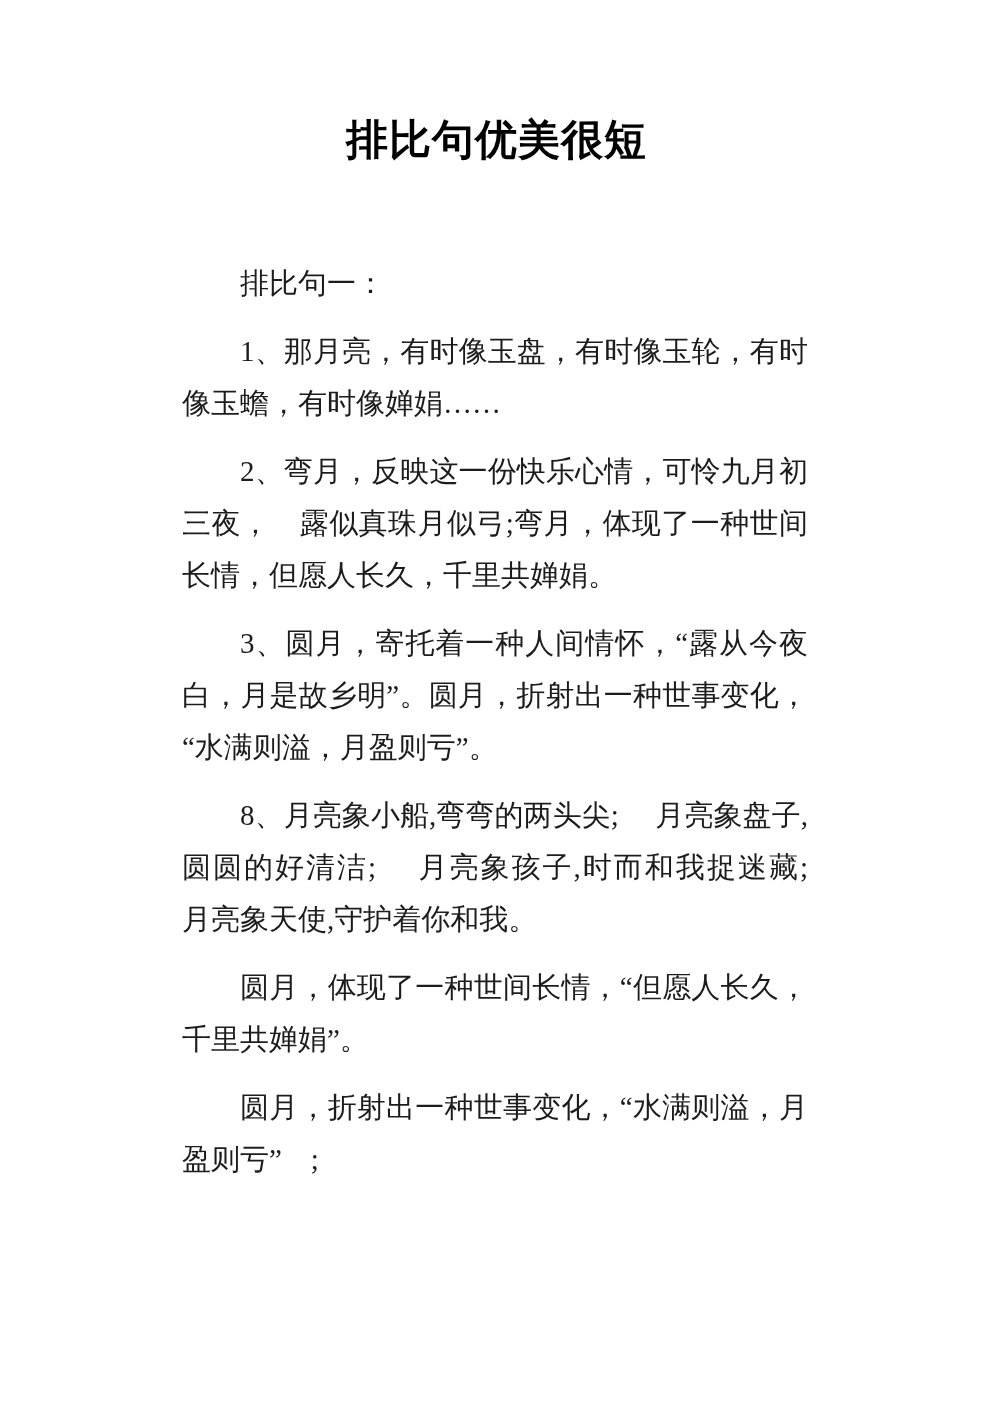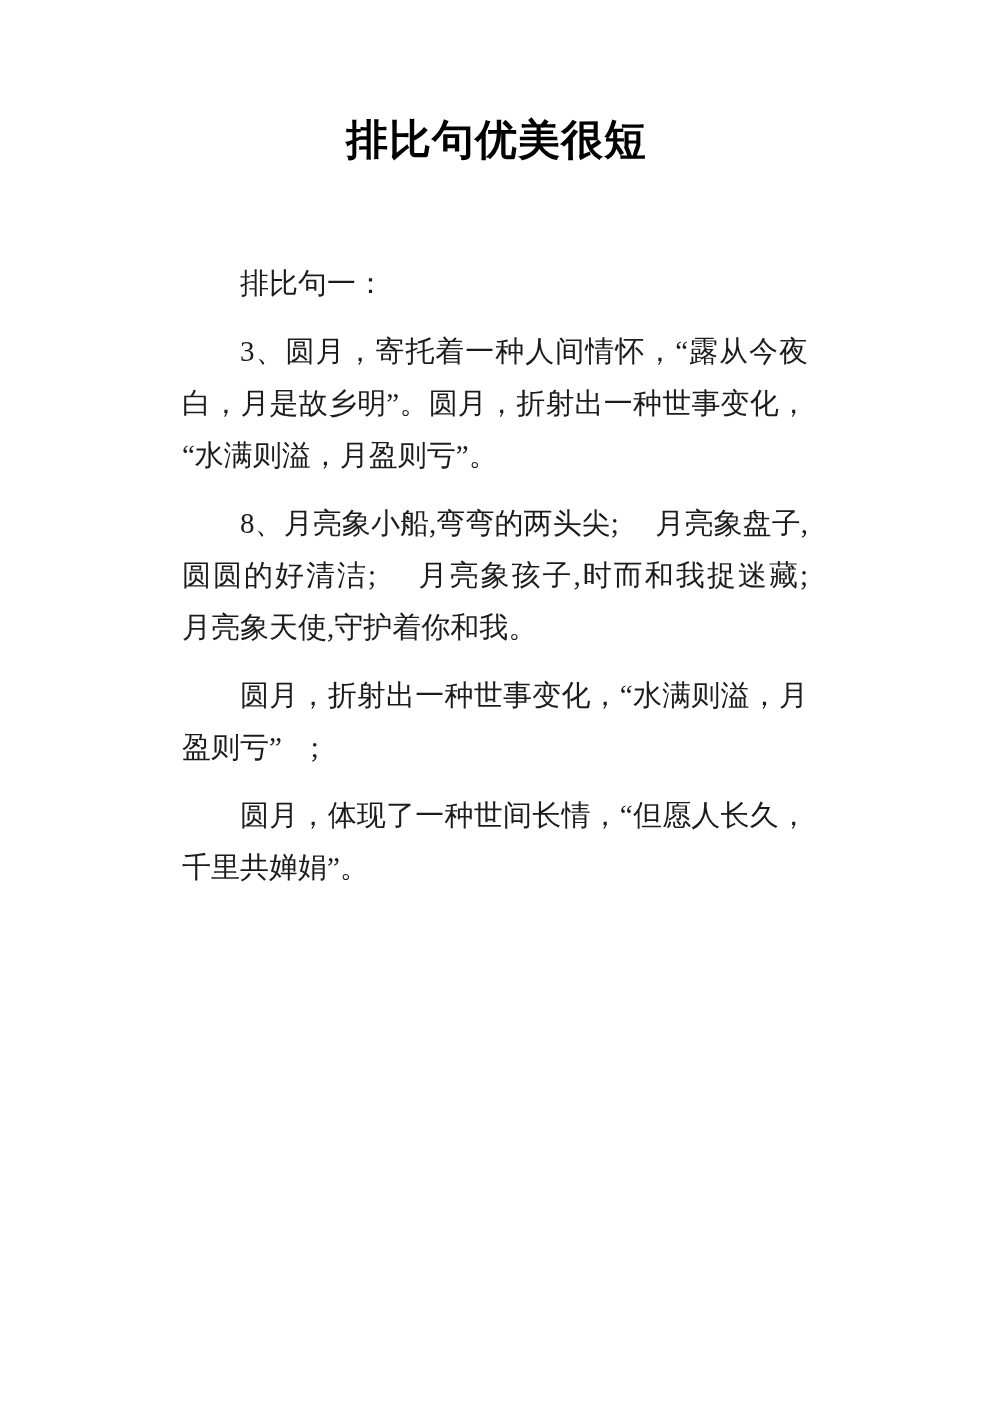--- a/index.html
+++ b/index.html
@@ -46,18 +46,20 @@
   }
 </style>
 </head>
 <body>
 
 <div class="page" style="background: rgb(255, 255, 255);">
   <h1 class="doc-title" style="color: rgb(0, 0, 0);">排比句优美很短</h1>
 
   <div class="doc-body" style="color: rgb(28, 28, 28);">
     <p class="para">排比句一：</p>
+    <p class="para">1、那月亮，有时像玉盘，有时像玉轮，有时像玉蟾，有时像婵娟……</p>
+    <p class="para">2、弯月，反映这一份快乐心情，可怜九月初三夜，　露似真珠月似弓;弯月，体现了一种世间长情，但愿人长久，千里共婵娟。</p>
     <p class="para">3、圆月，寄托着一种人间情怀，“露从今夜白，月是故乡明”。圆月，折射出一种世事变化，“水满则溢，月盈则亏”。</p>
     <p class="para">8、月亮象小船,弯弯的两头尖;　 月亮象盘子,圆圆的好清洁;　 月亮象孩子,时而和我捉迷藏;　 月亮象天使,守护着你和我。</p>
+    <p class="para">圆月，体现了一种世间长情，“但愿人长久，千里共婵娟”。</p>
     <p class="para">圆月，折射出一种世事变化，“水满则溢，月盈则亏”　;</p>
-    <p class="para">圆月，体现了一种世间长情，“但愿人长久，千里共婵娟”。</p>
   </div>
 </div>
 
 </body></html>

